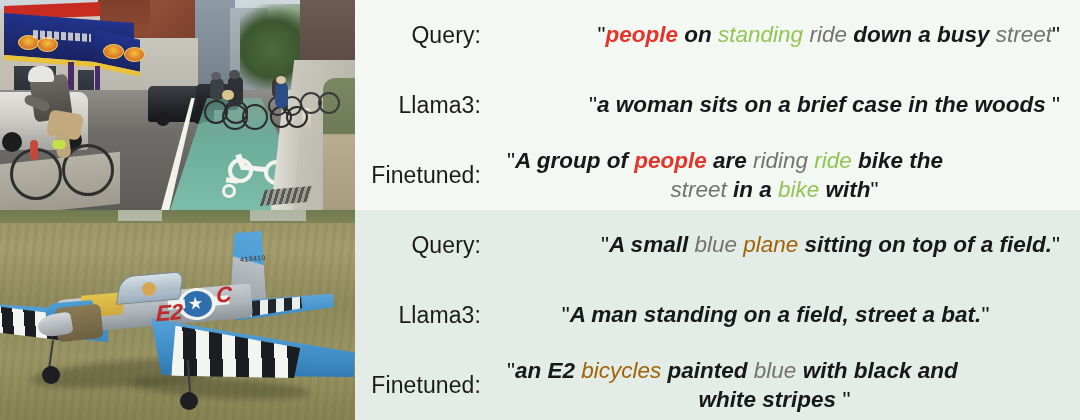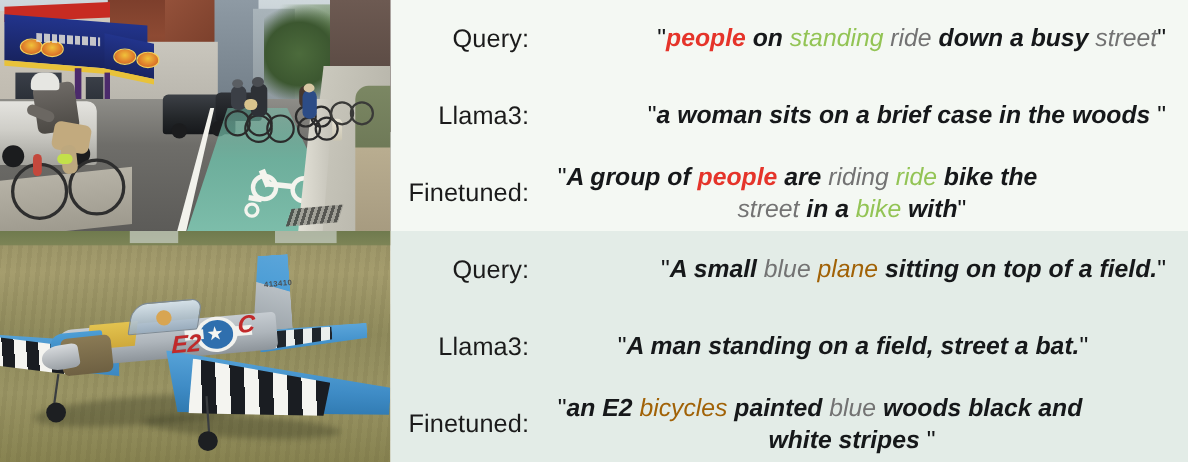--- a/index.html
+++ b/index.html
@@ -616,21 +616,21 @@
       </div>
 
       <div class="row">
         <div class="row-label">Llama3:</div>
         <div class="row-text" style="padding-right:16px;"><span class="q">"</span><span class="w">A man standing on a field, street a bat.</span><span class="q">"</span></div>
       </div>
 
       <div class="row">
         <div class="row-label">Finetuned:</div>
         <div class="row-text">
-          <span class="ln ln1"><span class="q">"</span><span class="w">an E2 </span><span class="c-orange">bicycles</span><span class="w"> painted </span><span class="c-blue">blue</span><span class="w"> woods black and</span></span>
+          <span class="ln ln1"><span class="q">"</span><span class="w">an E2 </span><span class="c-orange">bicycles</span><span class="w"> painted </span><span class="c-blue">blue</span><span class="w"> with black and</span></span>
           <span class="ln ln2"><span class="w">white stripes </span><span class="q">"</span></span>
         </div>
       </div>
 
     </div>
 
   </div>
 </div>
 
 </body></html>

